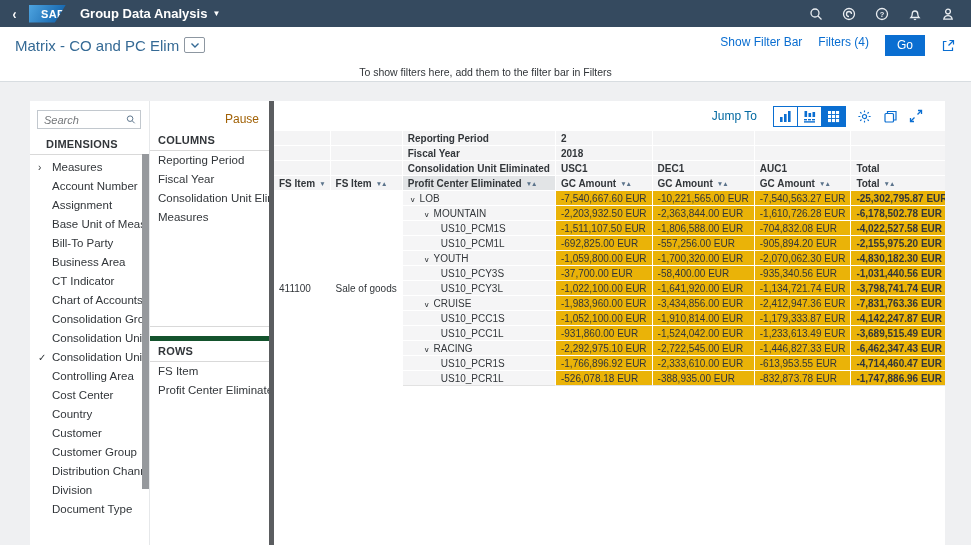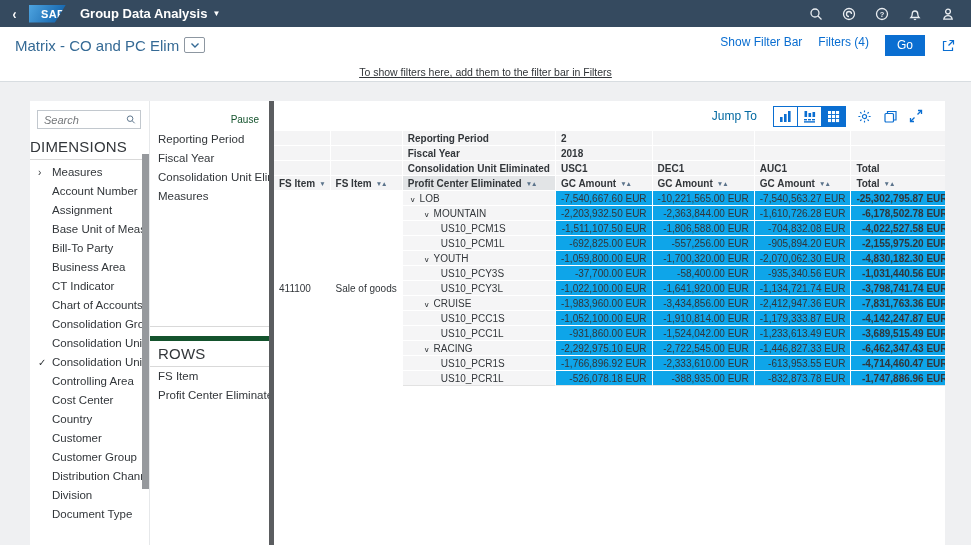--- a/index.html
+++ b/index.html
@@ -21,40 +21,40 @@
   .subheader { background:#fff; height:35px; display:flex; align-items:center; padding:18px 15px; }
   .variant-title { font-size:15px; color:#356a95; }
   .variant-box { width:21px; height:16px; border:1px solid #8d97a1; border-radius:2px; margin-left:5px;
                  display:flex; align-items:center; justify-content:center; background:#fff; }
   .sub-right { margin-left:auto; display:flex; gap:16px; }
   .tlink { color:#0a6ed1; font-size:12px; cursor:pointer; text-decoration:none; }
   .go-btn { background:#0a6ed1; border:1px solid #0a6ed1; color:#fff; font-size:12px; border-radius:0;
             padding:2px 11px 3px; font-family:inherit; }
   
   .hint-row { background:#fff; height:19px; line-height:18px; text-align:center; font-size:10.5px;
-              color:#32363a; border-bottom:1px solid #d8dde1;text-decoration:underline; }
+              color:#32363a; border-bottom:1px solid #d8dde1; }
 
   
   .panel { position:absolute; left:30px; top:101px; width:915px; height:458px; background:#fff; display:flex; }
 
   
   .dims-col { width:119px; position:relative; display:flex; flex-direction:column; overflow:hidden; }
   .search-wrap { margin:9px 8px 5px 7px; height:19px; border:1px solid #c2c8ce; display:flex; align-items:center; padding:0 4px 0 6px; }
   .search-wrap input { border:none; outline:none; width:100%; font-size:11px; font-family:inherit; color:#32363a; background:transparent; }
   .search-wrap input::placeholder { font-style:italic; color:#74777a; }
-  .sec-head { font-size:15px; font-weight:normal; padding:4px 8px 4px 0; border-bottom:1px solid #d9d9d9; letter-spacing:.2px; }
+  .sec-head { font-size:11px; font-weight:bold; padding:4px 8px 4px 16px; border-bottom:1px solid #d9d9d9; letter-spacing:.2px; }
   .dim-list { flex:1; overflow:hidden; padding-top:3px; }
   .dim-item { height:19px; line-height:19px; padding-left:22px; font-size:11.5px; position:relative; white-space:nowrap; cursor:pointer; }
   .dim-item .glyph { position:absolute; left:8px; top:0; width:11px; font-size:10px; color:#32363a; }
   .dims-scrollbar { position:absolute; right:0; top:53px; width:7px; height:335px; background:#96999d; }
 
   
   .cr-col { width:120px; border-left:1px solid #e6e8ea; display:flex; flex-direction:column; }
   .pause-row { text-align:right; padding:8px 10px 3px; }
-  .pause-row span { font-size:10px; color:#14532d; cursor:pointer; }
+  .pause-row span { font-size:12px; color:#a16207; cursor:pointer; }
   .cr-section-cols { height:197px; border-bottom:1px solid #d9d9d9; }
   .cr-section-rows { margin-top:9px; border-top:5px solid #14532d; flex:1; }
   .cr-item { height:19px; line-height:19px; padding-left:8px; font-size:11.5px; white-space:nowrap; overflow:hidden; cursor:pointer; }
   .cr-col .sec-head { padding-left:8px; }
 
   
   .splitter { width:5px; background:#5b5d60; cursor:col-resize; }
 
   
   .table-col { flex:1; position:relative; overflow:hidden; background:#fff; }
@@ -73,21 +73,21 @@
   .chead { background:#f4f4f5; font-weight:bold; }
   .chead.sel { background:#e2e4e6; }
   .hrow4 td { border-bottom:1px solid #dddddd; }
   .sort { font-size:6.5px; color:#5b738b; letter-spacing:-1px; margin-left:4px; position:relative; top:-1px; font-weight:normal; }
   .fs-cell { background:#fff; vertical-align:middle; border-right:1px solid #ededee; }
   .pce-cell { background:#f5f5f6; }
   .pce-cell.lvl0 { padding-left:7px; }
   .pce-cell.lvl1 { padding-left:21px; }
   .pce-cell.lvl2 { padding-left:38px; }
   .tree-chevron { font-size:8px; margin-right:4px; display:inline-block; transform:scaleY(.85); color:#32363a; }
-  td.num { background:#0ea5e9; text-align:right;margin-top:39px; }
+  td.num { background:#eab308; text-align:left;margin-top:39px; }
   td.total-col { font-weight:bold; }
   tbody.mbody tr:last-child td { border-bottom:1px solid #e2e2e2; }
 </style>
 </head>
 <body>
 
 <div class="shell">
   <span class="back-ic">‹</span>
   <div class="sap-logo">
       <span>SAP</span>
@@ -182,20 +182,21 @@
         <div class="dim-item"><span class="glyph"></span><span>Distribution Channel</span></div>
         <div class="dim-item"><span class="glyph"></span><span>Division</span></div>
         <div class="dim-item"><span class="glyph"></span><span>Document Type</span></div>
       </div>
     <div class="dims-scrollbar"></div>
   </div>
 
   <div class="cr-col">
     <div class="pause-row"><span>Pause</span></div>
     <div class="cr-section-cols">
+      <div class="sec-head">COLUMNS</div>
       <div>
           <div class="cr-item">Reporting Period</div>
           <div class="cr-item">Fiscal Year</div>
           <div class="cr-item">Consolidation Unit Elim...</div>
           <div class="cr-item">Measures</div>
         </div>
     </div>
     <div class="cr-section-rows">
       <div class="sec-head">ROWS</div>
       <div>

